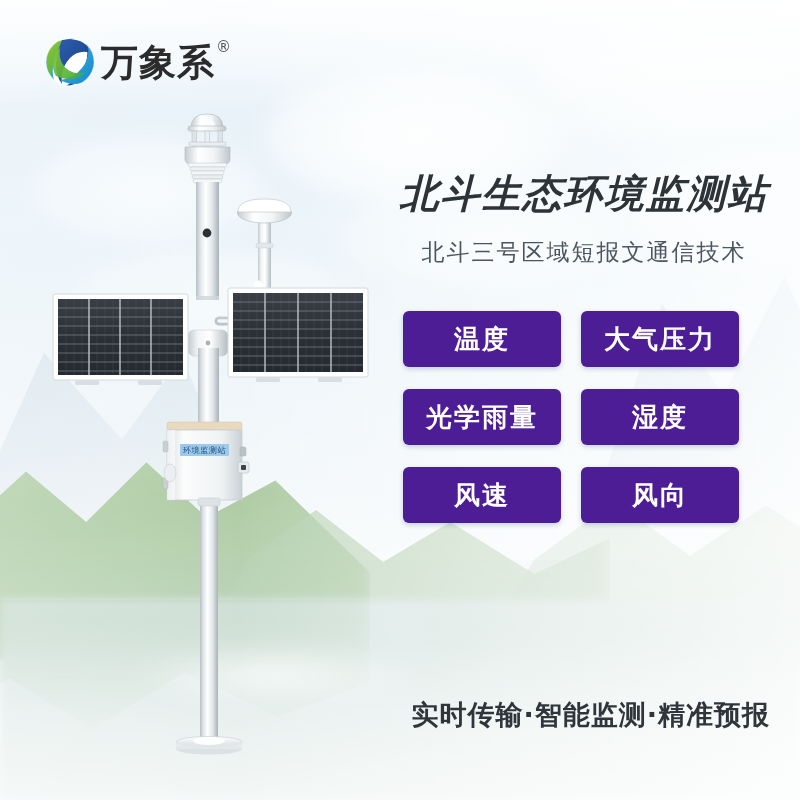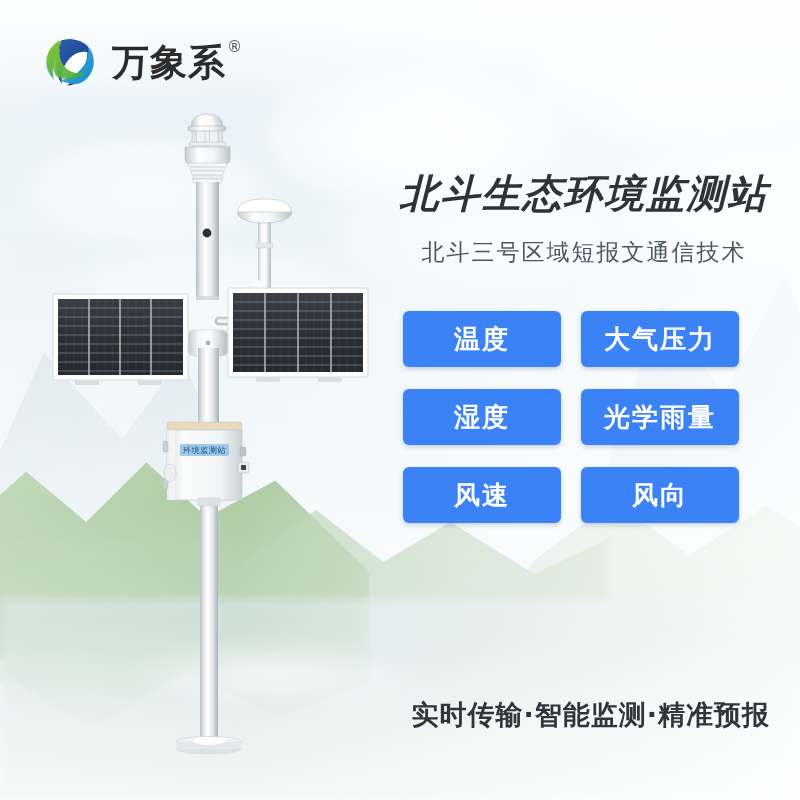--- a/index.html
+++ b/index.html
@@ -93,21 +93,21 @@
     background:
       linear-gradient(180deg, rgba(255,255,255,.30) 0%, rgba(255,255,255,.10) 35%, rgba(255,255,255,.22) 62%, rgba(255,255,255,.55) 88%, rgba(255,255,255,.72) 100%),
       linear-gradient(90deg, rgba(255,255,255,.20) 0%, rgba(255,255,255,.06) 30%, rgba(255,255,255,.45) 62%, rgba(255,255,255,.80) 100%);
   }
   .top-white {
     position:absolute; left:0; top:0; width:800px; height:110px;
     background:linear-gradient(180deg, rgba(255,255,255,.92) 0%, rgba(255,255,255,.55) 55%, rgba(255,255,255,0) 100%);
   }
 
   
-  #logo { position:absolute; left:42px; top:34px; display:flex; align-items:center; gap:14px; }
+  #logo { position:absolute; left:42px; top:34px; display:flex; align-items:center; gap:3px; }
   .logo-mark { position:relative; width:56px; height:56px; }
   .logo-text {
     position:relative; font-size:37px; font-weight:bold; letter-spacing:1px;
     color:#2b2b2b; line-height:1; white-space:nowrap;
     font-family:"DejaVu Sans","Liberation Sans",sans-serif;
   }
   .logo-r {
     position:absolute; right:-17px; top:-4px; font-size:15px; font-weight:normal; color:#555;
   }
 
@@ -128,21 +128,21 @@
     margin-top:20px; font-size:23px; color:#4d5660; letter-spacing:2px; white-space:nowrap;
     font-family:Liberation Mono, monospace;
   }
 
   #tag-grid {
     position:absolute; left:403px; top:311px;
     display:grid; grid-template-columns:158px 158px; gap:22px 20px;
   }
   .tag {
     width:158px; height:56px; border-radius:6px;
-    background:#3b82f6;
+    background:#4c1d95;
     display:flex; align-items:center; justify-content:center;
     color:#ffffff; font-size:26px; font-weight:bold; letter-spacing:2px;
     box-shadow:0 2px 5px rgba(20,60,110,.22);
     font-family:"DejaVu Sans","Liberation Sans",sans-serif;
     cursor:pointer;
   }
 
   #tagline {
     position:absolute; left:350px; top:697px; width:420px;
     font-size:27px; font-weight:bold; color:#2f353b; letter-spacing:1px;
@@ -412,26 +412,26 @@
 </div>
 
 <div id="tag-grid">
   <div class="tag">
       <span>温度</span>
     </div>
   <div class="tag">
       <span>大气压力</span>
     </div>
   <div class="tag">
+      <span>光学雨量</span>
+    </div>
+  <div class="tag">
       <span>湿度</span>
     </div>
   <div class="tag">
-      <span>光学雨量</span>
-    </div>
-  <div class="tag">
       <span>风速</span>
     </div>
   <div class="tag">
       <span>风向</span>
     </div>
 </div>
 
 <div id="tagline">实时传输·智能监测·精准预报</div>
 
 </body></html>

